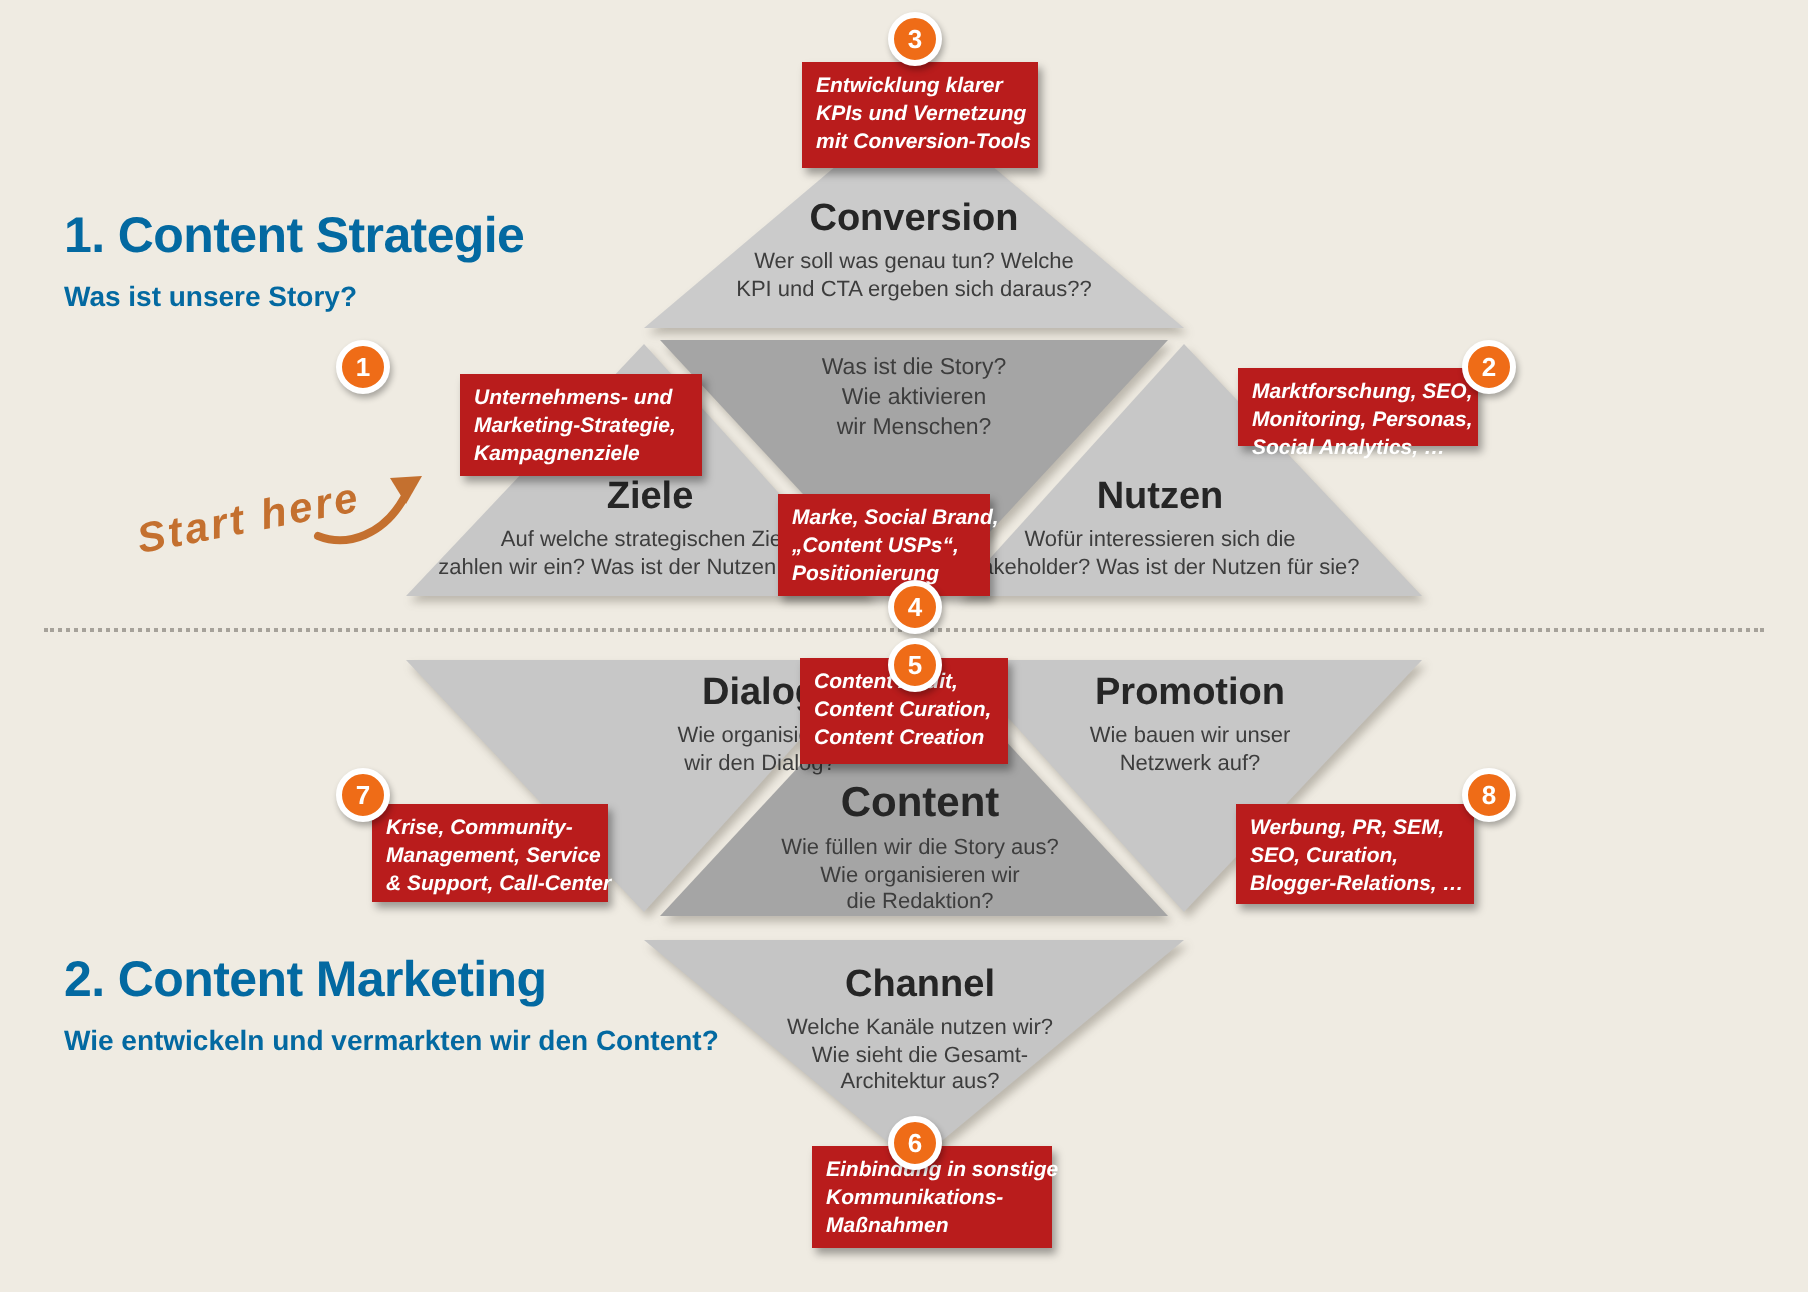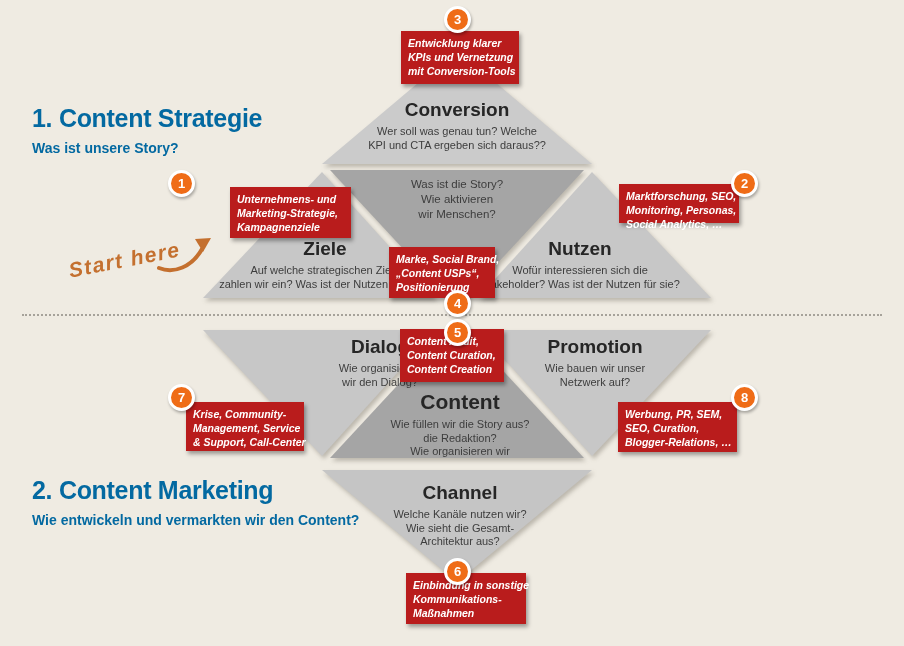--- a/index.html
+++ b/index.html
@@ -155,22 +155,22 @@
     <div class="seg-body">
       <div class="seg-line">Wie bauen wir unser</div>
       <div class="seg-line">Netzwerk auf?</div>
     </div>
   </div>
 
   <div class="seg t-content">
     <div class="seg-title">Content</div>
     <div class="seg-body">
       <div class="seg-line">Wie füllen wir die Story aus?</div>
+      <div class="seg-line">Wie organisieren wir</div>
       <div class="seg-line">die Redaktion?</div>
-      <div class="seg-line">Wie organisieren wir</div>
     </div>
   </div>
 
   <div class="seg t-channel">
     <div class="seg-title">Channel</div>
     <div class="seg-body">
       <div class="seg-line">Welche Kanäle nutzen wir?</div>
       <div class="seg-line">Wie sieht die Gesamt-</div>
       <div class="seg-line">Architektur aus?</div>
     </div>

